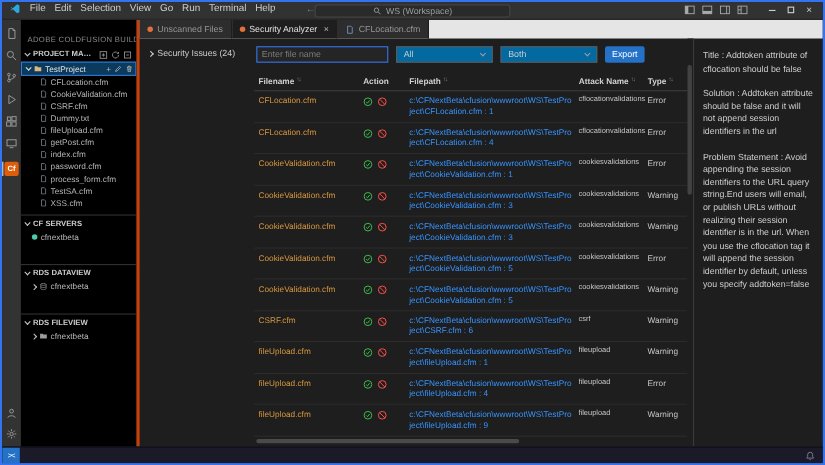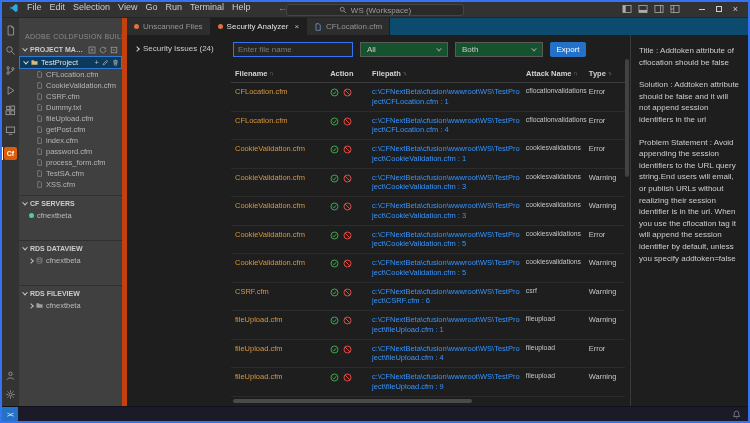--- a/index.html
+++ b/index.html
@@ -25,57 +25,57 @@
 
   
   .activitybar{flex:0 0 17px;background:#333333;display:flex;flex-direction:column;align-items:center;padding-top:7px;gap:9px;color:#9a9a9a}
   .ab-item{width:17px;display:flex;justify-content:center;position:relative}
   .ab-item.active-cf{margin-top:2px}
   .cf-badge{width:13px;height:13px;background:var(--cf_badge,#de5d0b);color:#ffffff;font-size:7px;font-weight:700;display:flex;align-items:center;justify-content:center;border-radius:2px}
   .ab-item.active-cf::before{content:"";position:absolute;left:0;top:0;bottom:0;border-left:1px solid #ffffff}
   .ab-bottom{margin-top:auto;display:flex;flex-direction:column;gap:8px;align-items:center;padding-bottom:6px}
 
   
-  .sidebar{flex:0 0 108px;background:#404040;border-right:5px solid #c2410c;padding-top:12px;font-size:7.5px;color:#b9b9b9;overflow:hidden}
+  .sidebar{flex:0 0 108px;background:#000000;border-right:3px solid #c2410c;padding-top:12px;font-size:7.5px;color:#b9b9b9;overflow:hidden}
   .sb-title{height:13px;padding:0 6px;display:flex;align-items:center;color:#8b8b8b;font-size:7px;letter-spacing:.3px;white-space:nowrap;overflow:hidden;text-overflow:ellipsis}
   .section-header{display:flex;align-items:center;height:13px;padding:0 4px;gap:3px;font-weight:700;color:#cccccc;font-size:7px;white-space:nowrap}
   .section-actions{margin-left:auto;display:flex;gap:3px;align-items:center;color:#9d9d9d}
   .tree-row{display:flex;align-items:center;height:11px;padding-left:10px;gap:3px;white-space:nowrap;overflow:hidden}
   .tree-row.project{height:13px;background:#0b3a5c;border:1px solid #2f7bd6;padding-left:4px;color:#e2e2e2}
   .row-actions{margin-left:auto;display:flex;gap:3px;align-items:center;color:#bdbdbd;padding-right:2px}
   .tree-row.file{padding-left:17px;color:#b5b5b5}
   .tree-row.server-item{}
   .side-section{margin-top:5px;border-top:1px solid #303031;padding-top:1px}
   .side-section.gap{margin-top:19px}
   .server-dot{width:5px;height:5px;border-radius:50%;background:#4ec9b0}
   .lbl{overflow:hidden;text-overflow:ellipsis}
 
   
   .chev{display:inline-block;width:4px;height:4px;border-right:1px solid currentColor;border-bottom:1px solid currentColor;flex:0 0 auto}
   .chev.down{transform:rotate(45deg) translate(-1px,-1px)}
   .chev.right{transform:rotate(-45deg)}
 
   
   .editor-col{flex:1;display:flex;flex-direction:column;min-width:0}
-  .tabbar{flex:0 0 17px;background:#0c4a6e;display:flex}
+  .tabbar{flex:0 0 17px;background:#e5e5e5;display:flex}
   .tab{display:flex;align-items:center;gap:4px;padding:0 7px;background:#2d2d2d;color:#969696;font-size:8px;border-right:1px solid #1e1e1e;height:100%;white-space:nowrap}
   .tab.active{background:#1e1e1e;color:#e0e0e0}
   .dot{width:5px;height:5px;border-radius:50%;background:var(--modified_dot,#e2703a);flex:0 0 auto}
   .tab-close{color:#bdbdbd;font-size:8px;margin-left:2px}
 
   .editor-body{flex:1;display:flex;min-height:0}
   .issues-col{flex:0 0 101px;padding:9px 0 0 8px;font-size:8px;color:#cccccc;overflow:hidden}
   .issues-header{display:flex;align-items:center;gap:4px;white-space:nowrap}
 
   
   .results{flex:1;min-width:0;display:flex;flex-direction:column;padding:6px 0 0 3px}
   .filterbar{display:flex;gap:7px;align-items:flex-end;flex:0 0 16px;margin:0 4px 7px 2px}
   .file-input{width:120px;height:15px;background:#252526;border:1px solid #3574f0;color:#cccccc;font-size:8px;padding:0 4px;outline:none}
   .file-input::placeholder{color:#7c7c7c}
-  .select{width:88px;height:15px;border:1px solid #5a5a5a;background:#14532d;color:#cccccc;font-size:8px;display:flex;align-items:center;justify-content:space-between;padding:0 6px}
+  .select{width:88px;height:15px;border:1px solid #5a5a5a;background:#0369a1;color:#cccccc;font-size:8px;display:flex;align-items:center;justify-content:space-between;padding:0 6px}
   .select .chev{color:#9d9d9d}
   .export-btn{width:36px;height:15px;background:var(--accent,#2472c8);color:#ffffff;font-size:8px;border:none;border-radius:2px;display:flex;align-items:center;justify-content:center;cursor:pointer}
 
   .table-head{display:flex;align-items:center;flex:0 0 19px;border-bottom:1px solid #3c3c3c;font-size:7.5px;font-weight:700;color:#d2d2d2;padding-left:4px}
   .th{display:flex;align-items:center;gap:2px}
   .c-file{width:100px}
   .c-action{width:44px}
   .c-path{width:162px}
   .c-attack{width:66px}
   .c-type{width:38px}

